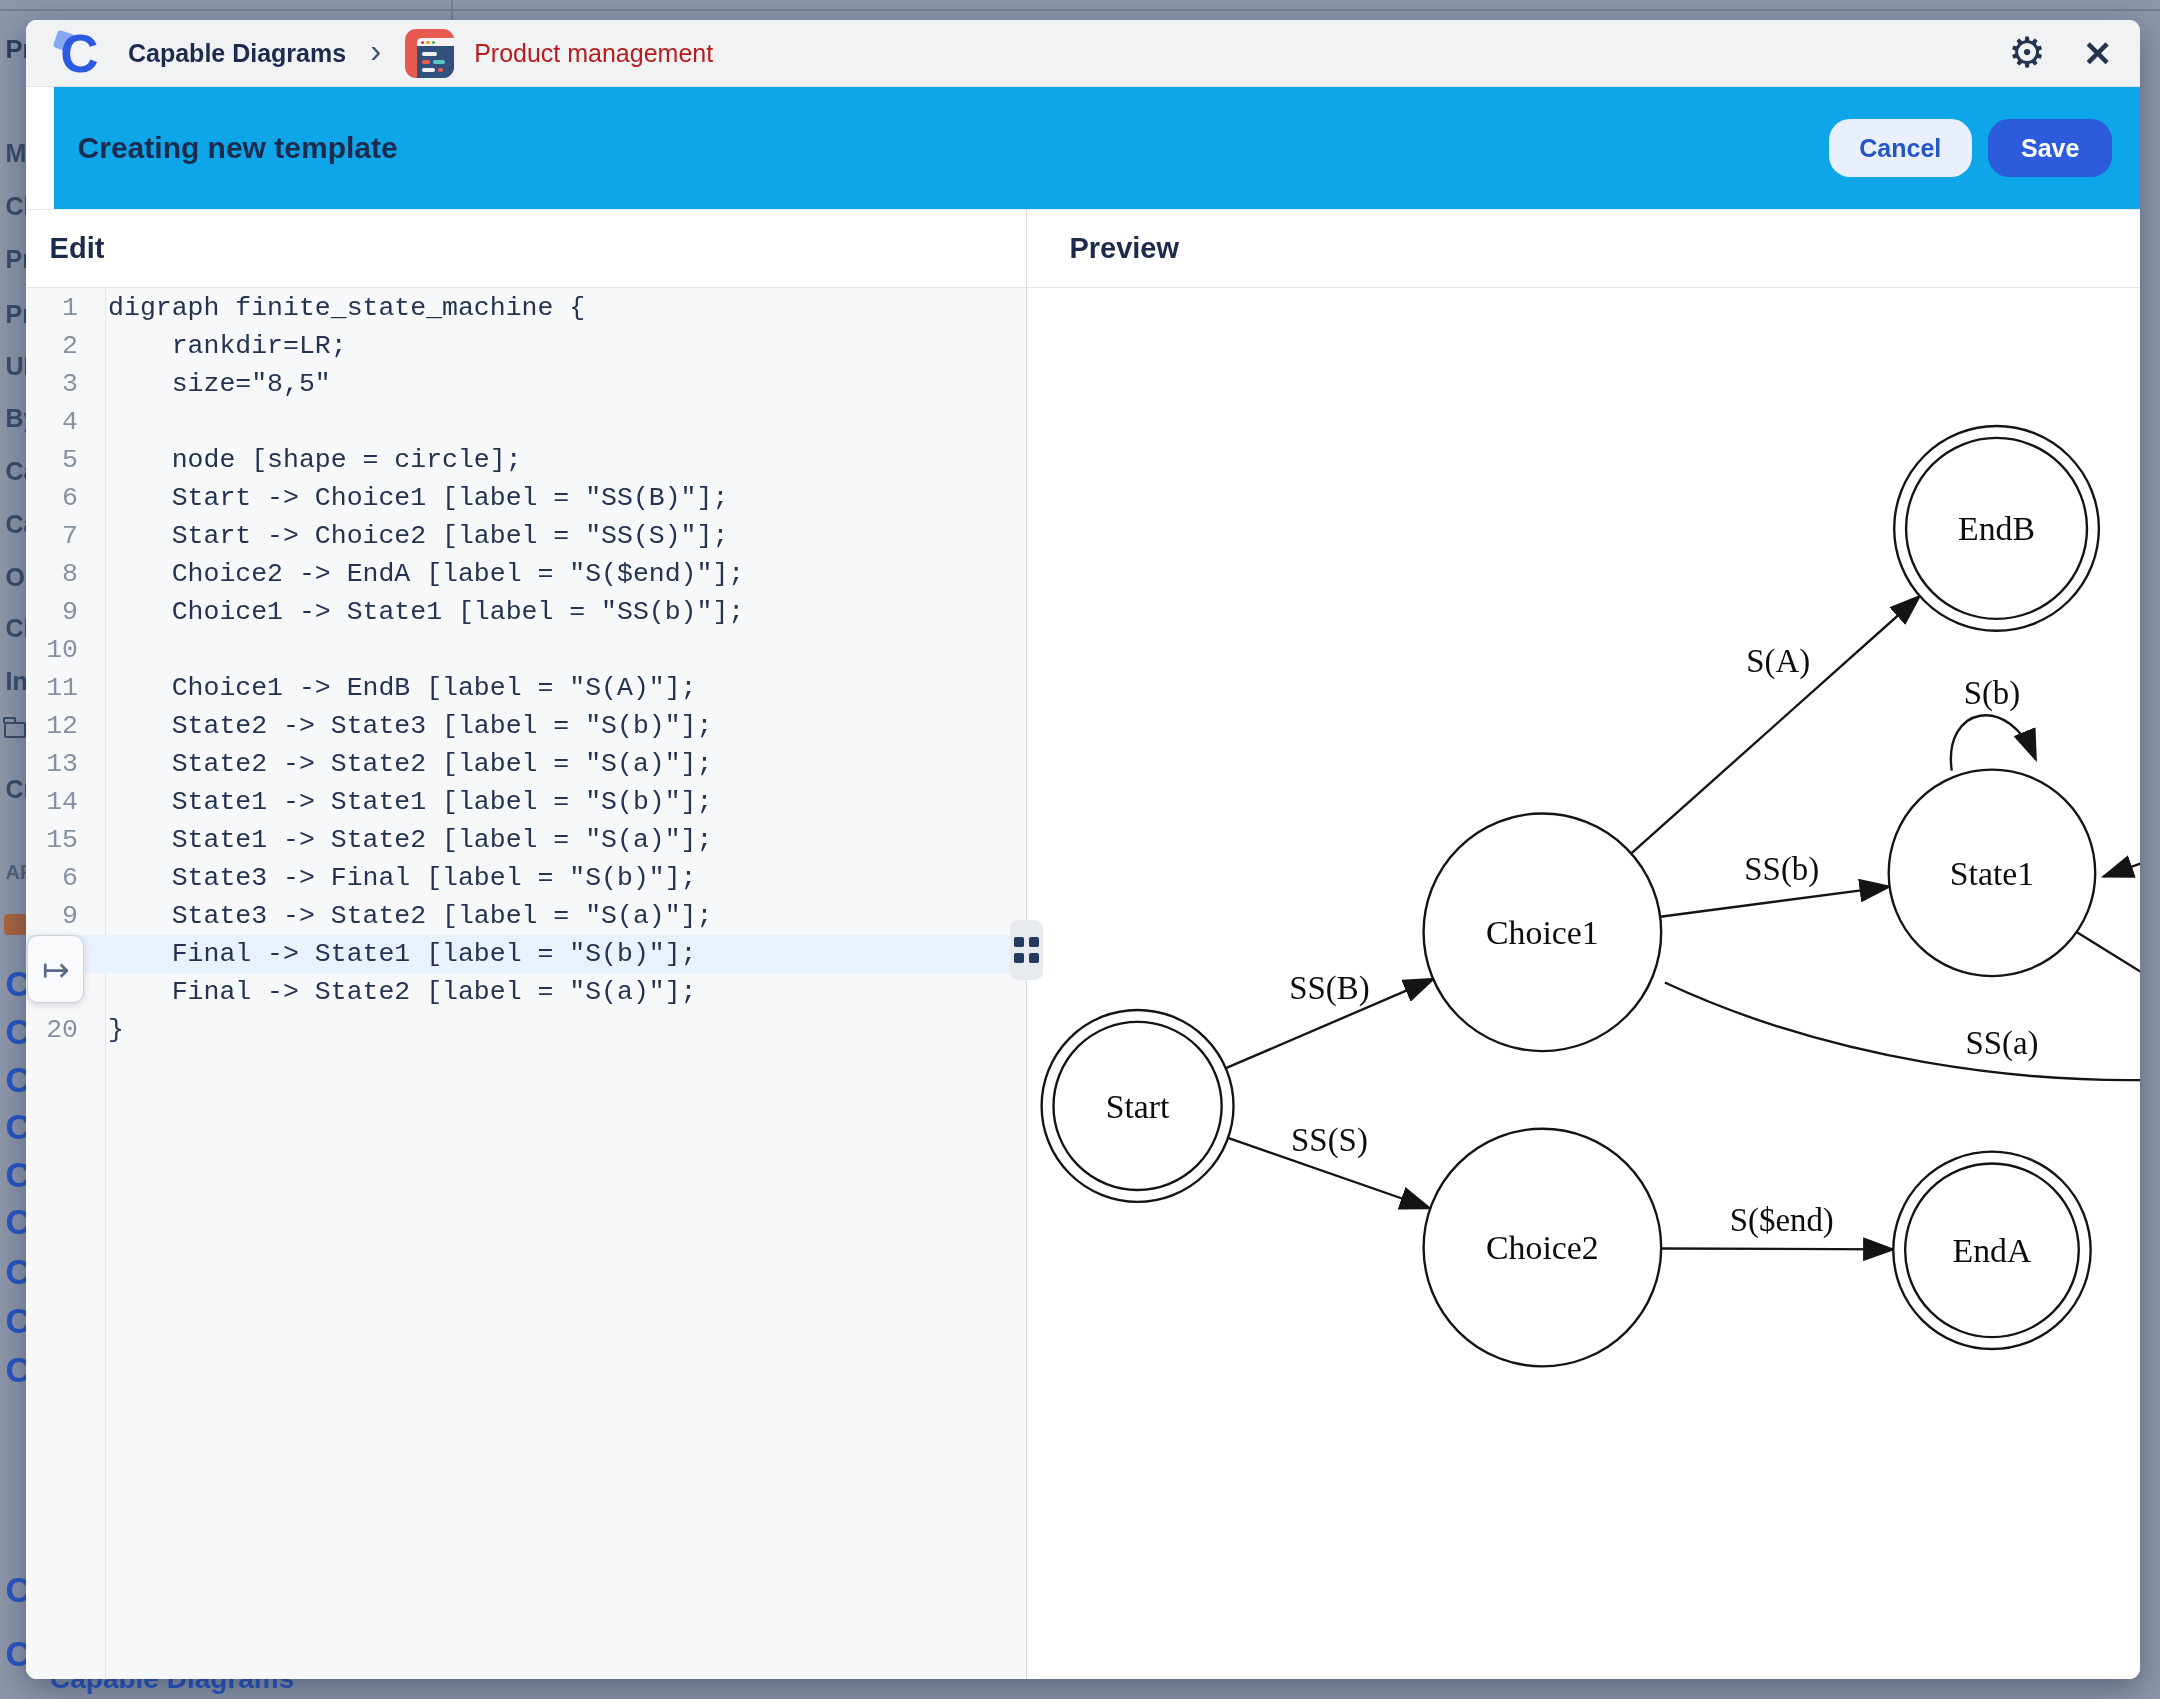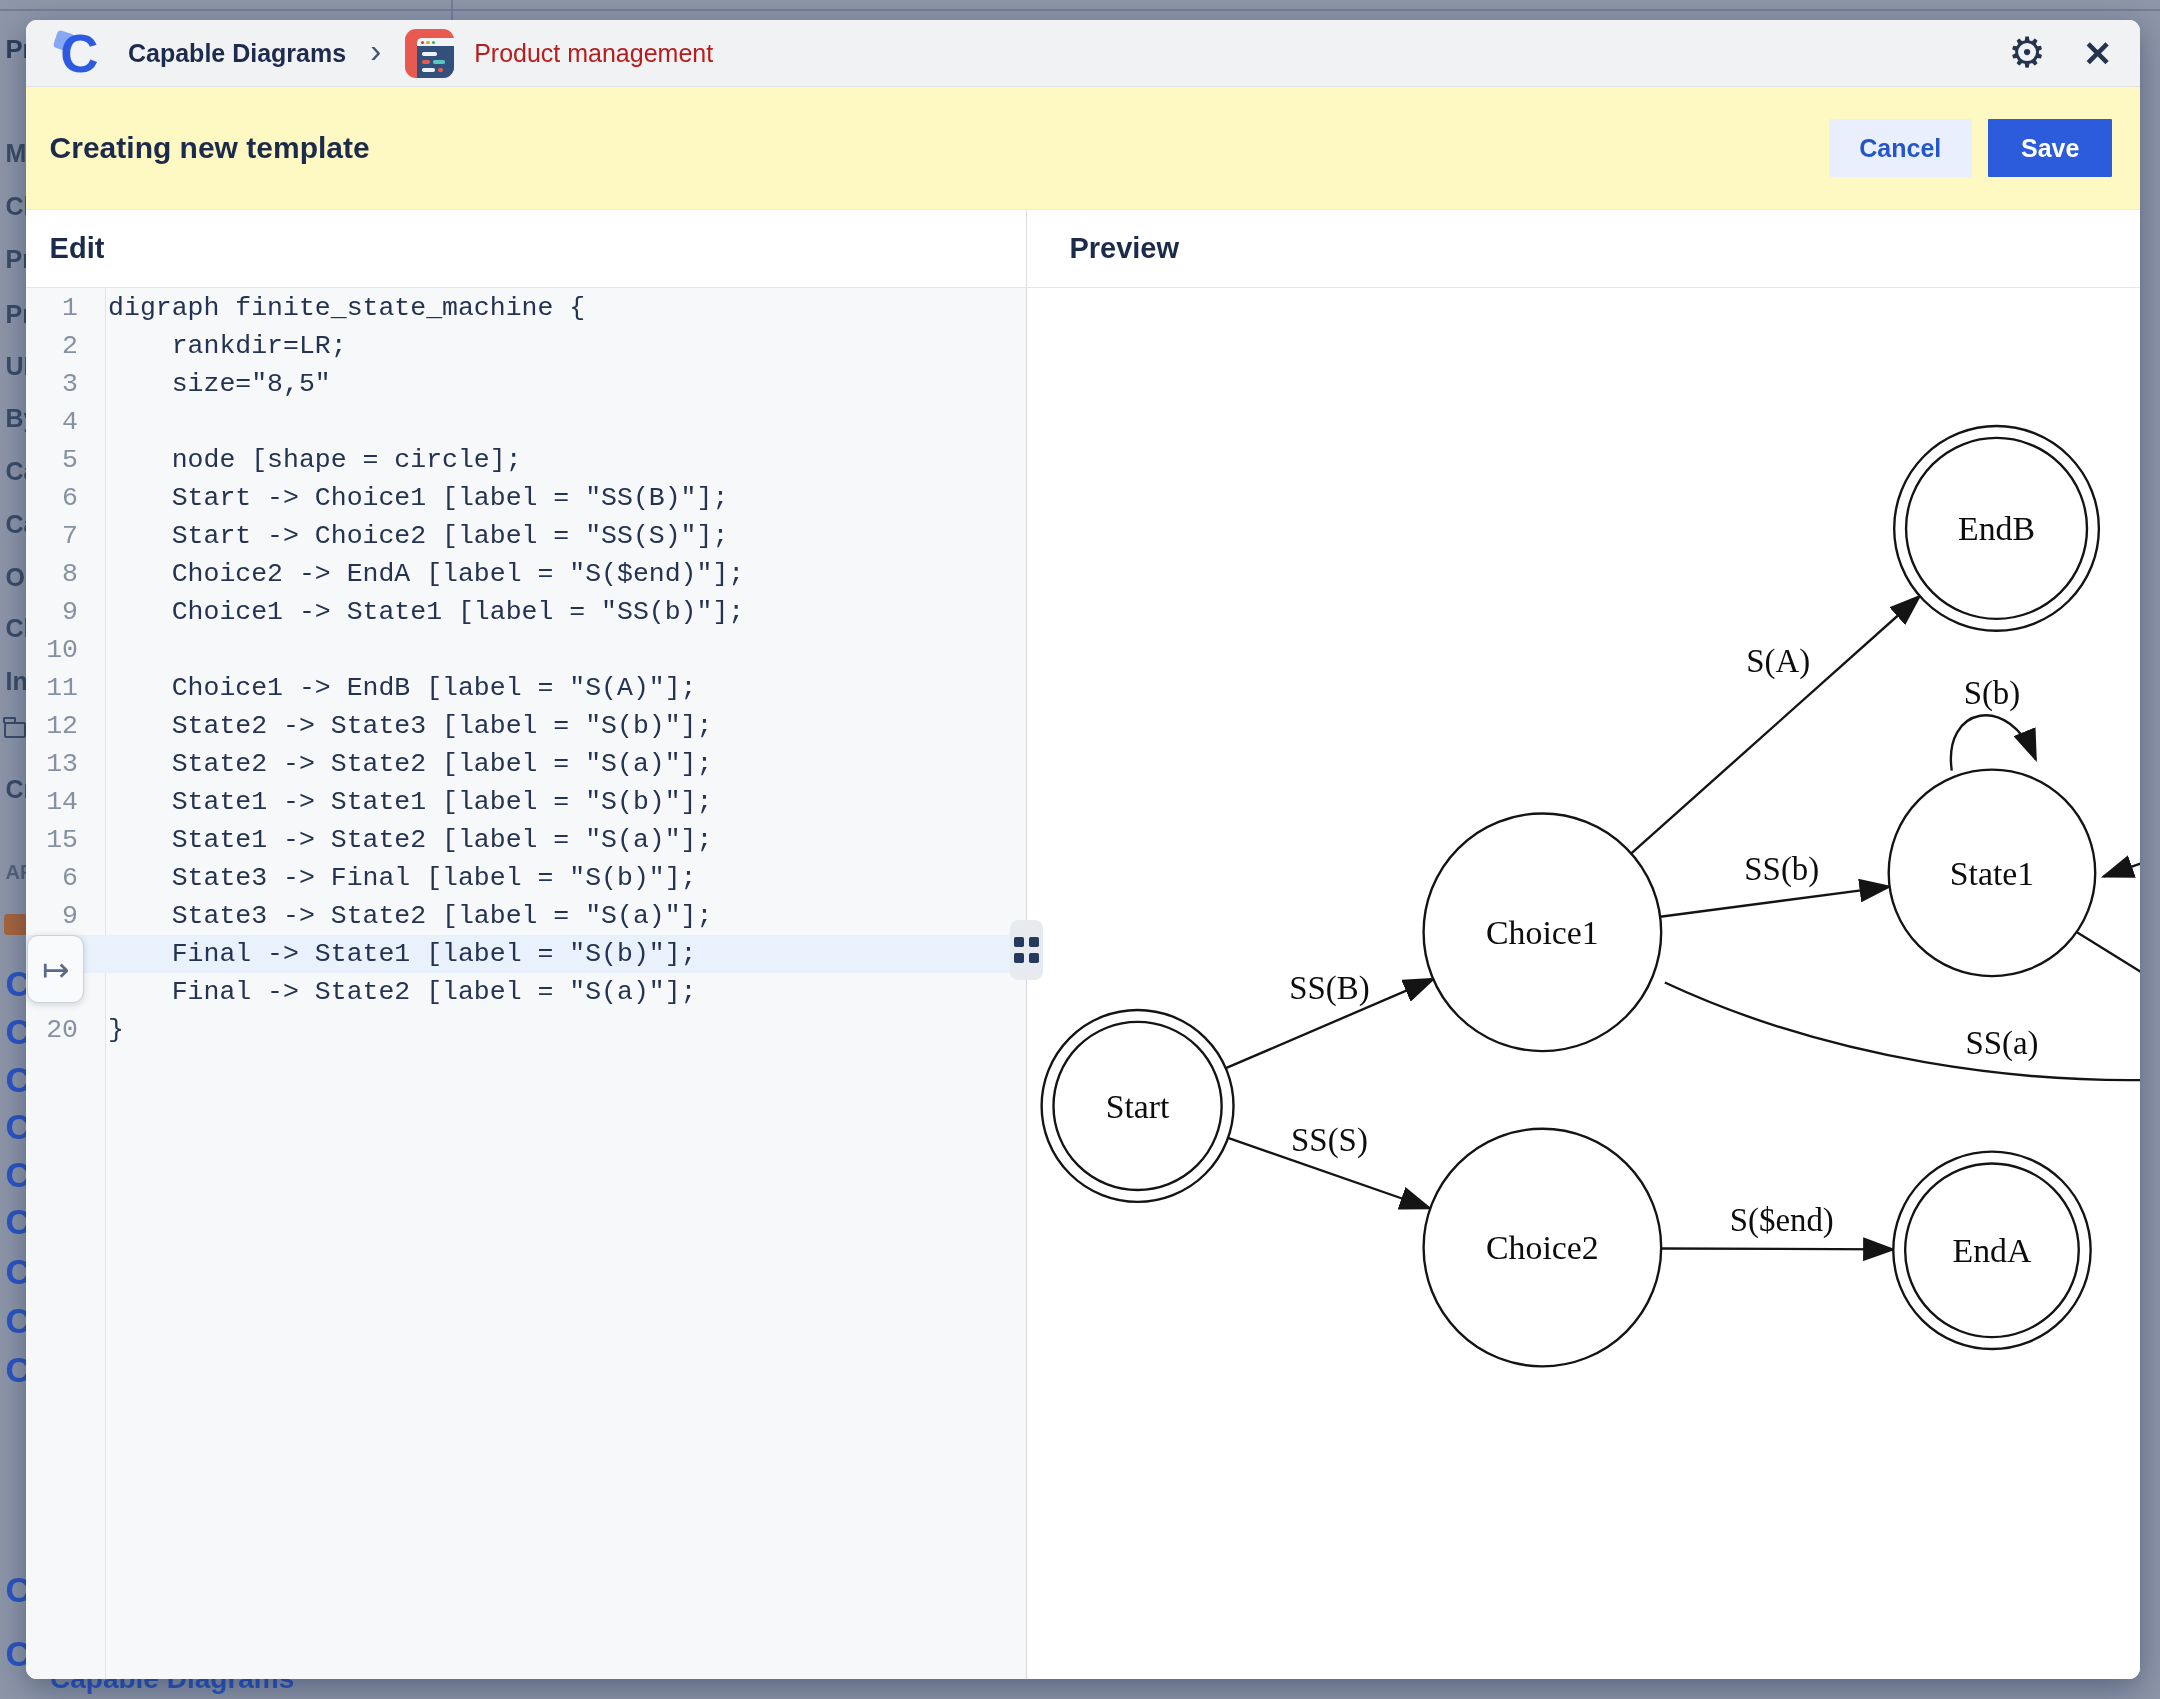--- a/index.html
+++ b/index.html
@@ -51,24 +51,24 @@
   .pm-icon .l3 { position:absolute; left:27.4px; top:31px; width:12.8px; height:4.6px; background:#57c7c0; border-radius:1.8px; }
   .pm-icon .l4 { position:absolute; left:16.4px; top:39px; width:13.7px; height:4.6px; background:#eef1f4; border-radius:1.8px; }
   .pm-icon .l5 { position:absolute; left:33px; top:39px; width:4.6px;  height:4.6px; background:#e85a50; border-radius:1.8px; }
   .crumb-page { margin-left:20px; font-size:25px; font-weight:400; color:#b91c1c; }
   .crumb-spacer { flex:1; }
   .icon-btn { background:none; border:none; cursor:pointer; color:#26334e; display:flex; align-items:center; justify-content:center; }
   .gear-btn { font-size:42px; line-height:1; margin-right:37px; }
   .close-btn { font-size:35px; line-height:1; font-weight:600; }
 
   
-  .titlerow { height:122px; flex:none; display:flex; align-items:center; padding:0 27.4px 0 24px; background:#fef9c3; }
+  .titlerow { height:122px; flex:none; display:flex; align-items:center; padding:0 27.4px 0 24px; background:#0ea5e9;margin-left:28px; }
   .page-title { font-size:30px; font-weight:700; color:#1c2b4c; }
   .title-spacer { flex:1; }
-  .btn { border:none; border-radius:1px; height:58px; font-size:25px; font-weight:600; cursor:pointer; font-family:"Liberation Sans",sans-serif; }
+  .btn { border:none; border-radius:21px; height:58px; font-size:25px; font-weight:600; cursor:pointer; font-family:"Liberation Sans",sans-serif; }
   .btn-cancel { width:143px; background:#e9effc; color:#2456c9; margin-right:16.4px; }
   .btn-save   { width:124px; background:#2c5cdb; color:#ffffff; }
 
   
   .paneheads { height:79px; flex:none; display:flex; border-top:1.8px solid #e8eaee; border-bottom:1.8px solid #e4e6ea; background:#fff; }
   .ph-left  { width:1000px; flex:none; display:flex; align-items:center; padding-left:24px; }
   .ph-divider { width:1.8px; background:#dcdfe4; flex:none; }
   .ph-right { flex:1; display:flex; align-items:center; padding-left:42px; }
   .ph-label { font-size:29px; font-weight:700; color:#1c2b4c; }
 

